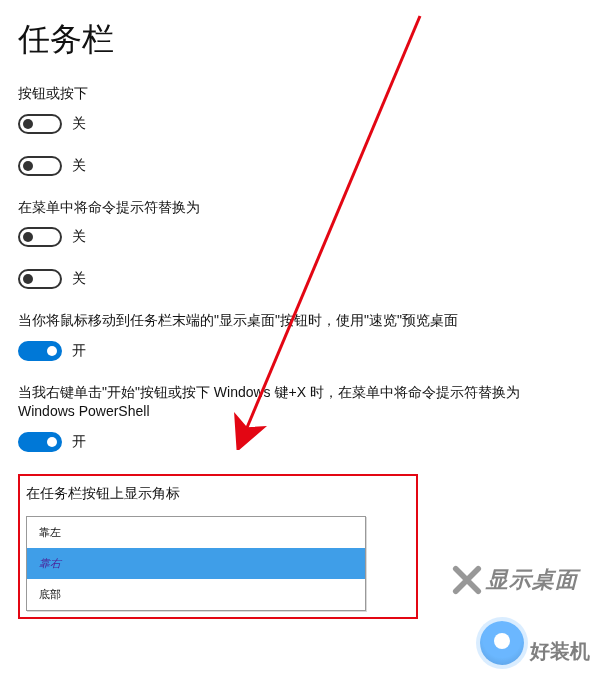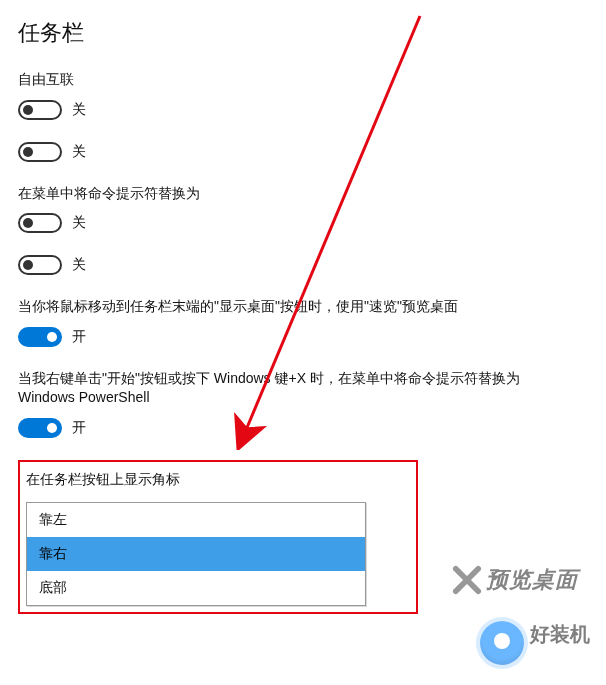--- a/index.html
+++ b/index.html
@@ -6,21 +6,21 @@
   body {
     font-family: "Microsoft YaHei", "Segoe UI", sans-serif;
     background: #ffffff;
     width: 606px;
     height: 685px;
     position: relative;
     padding: 18px 18px 18px 18px;
     overflow: hidden;
   }
   .page-title {
-    font-size: 22px;
+    font-size: 32px;
     font-weight: 400;
     color: #111;
     margin-bottom: 22px;
   }
   .setting-block { margin-bottom: 22px; }
   .setting-label {
     font-size: 14px;
     color: #111;
     margin-bottom: 10px;
     line-height: 1.4;
@@ -71,27 +71,28 @@
   }
   .highlight-box .setting-label { margin-bottom: 12px; }
   .listbox {
     border: 1px solid #999;
     background: #fff;
     width: 340px;
     box-shadow: 1px 1px 0 rgba(0,0,0,.15);
   }
   .listbox .option {
     padding: 8px 12px;
-    font-size: 14px;
+    font-size: 11px;
     color: #111;
     cursor: pointer;
   }
   .listbox .option.selected {
     background: #3f9ee8;
-    color: #000000;
+    color: #4c1d95;
+    font-style: italic;
   }
 
   
   .arrow {
     position: absolute;
     top: 10px;
     left: 230px;
     pointer-events: none;
   }
 
@@ -116,21 +117,21 @@
     font-style: italic;
     font-weight: 700;
     color: #333;
     letter-spacing: 1px;
   }
   .wm2 {
     position: absolute;
     right: 16px;
     bottom: 20px;
     display: flex;
-    align-items: flex-start;
+    align-items: flex-end;
     gap: 6px;
     opacity: .75;
   }
   .wm2 .circ {
     width: 44px; height: 44px;
     border-radius: 50%;
     background: radial-gradient(circle at 50% 40%, #3aa0ff 0 55%, #2178cf 100%);
     position: relative;
     box-shadow: 0 0 0 4px rgba(58,160,255,.25);
   }
@@ -146,21 +147,21 @@
     color: #555;
     font-weight: 600;
   }
 </style>
 </head>
 <body>
 
 <h1 class="page-title">任务栏</h1>
 
 <div class="setting-block">
-  <div class="setting-label">自由互联</div>
+  <div class="setting-label">按钮或按下</div>
   <div class="toggle-row">
     <div class="toggle">
         <div class="knob"></div>
       </div>
     <span class="toggle-state">关</span>
   </div>
 </div>
 
 <div class="setting-block">
   <div class="toggle-row">
@@ -227,18 +228,18 @@
   </defs>
   <line x1="190" y1="6" x2="16" y2="420" stroke="#e30613" stroke-width="3" marker-end="url(#ah)"></line>
 </svg>
 
 <div class="wm1">
   <span class="x">
     <svg viewBox="0 0 32 32">
         <path d="M4 4 L28 28 M28 4 L4 28" stroke="#555" stroke-width="6" stroke-linecap="round"></path>
       </svg>
   </span>
-  <span class="txt">预览桌面</span>
+  <span class="txt">显示桌面</span>
 </div>
 <div class="wm2">
   <span class="circ"></span>
   <span class="txt">好装机</span>
 </div>
 
 </body></html>

